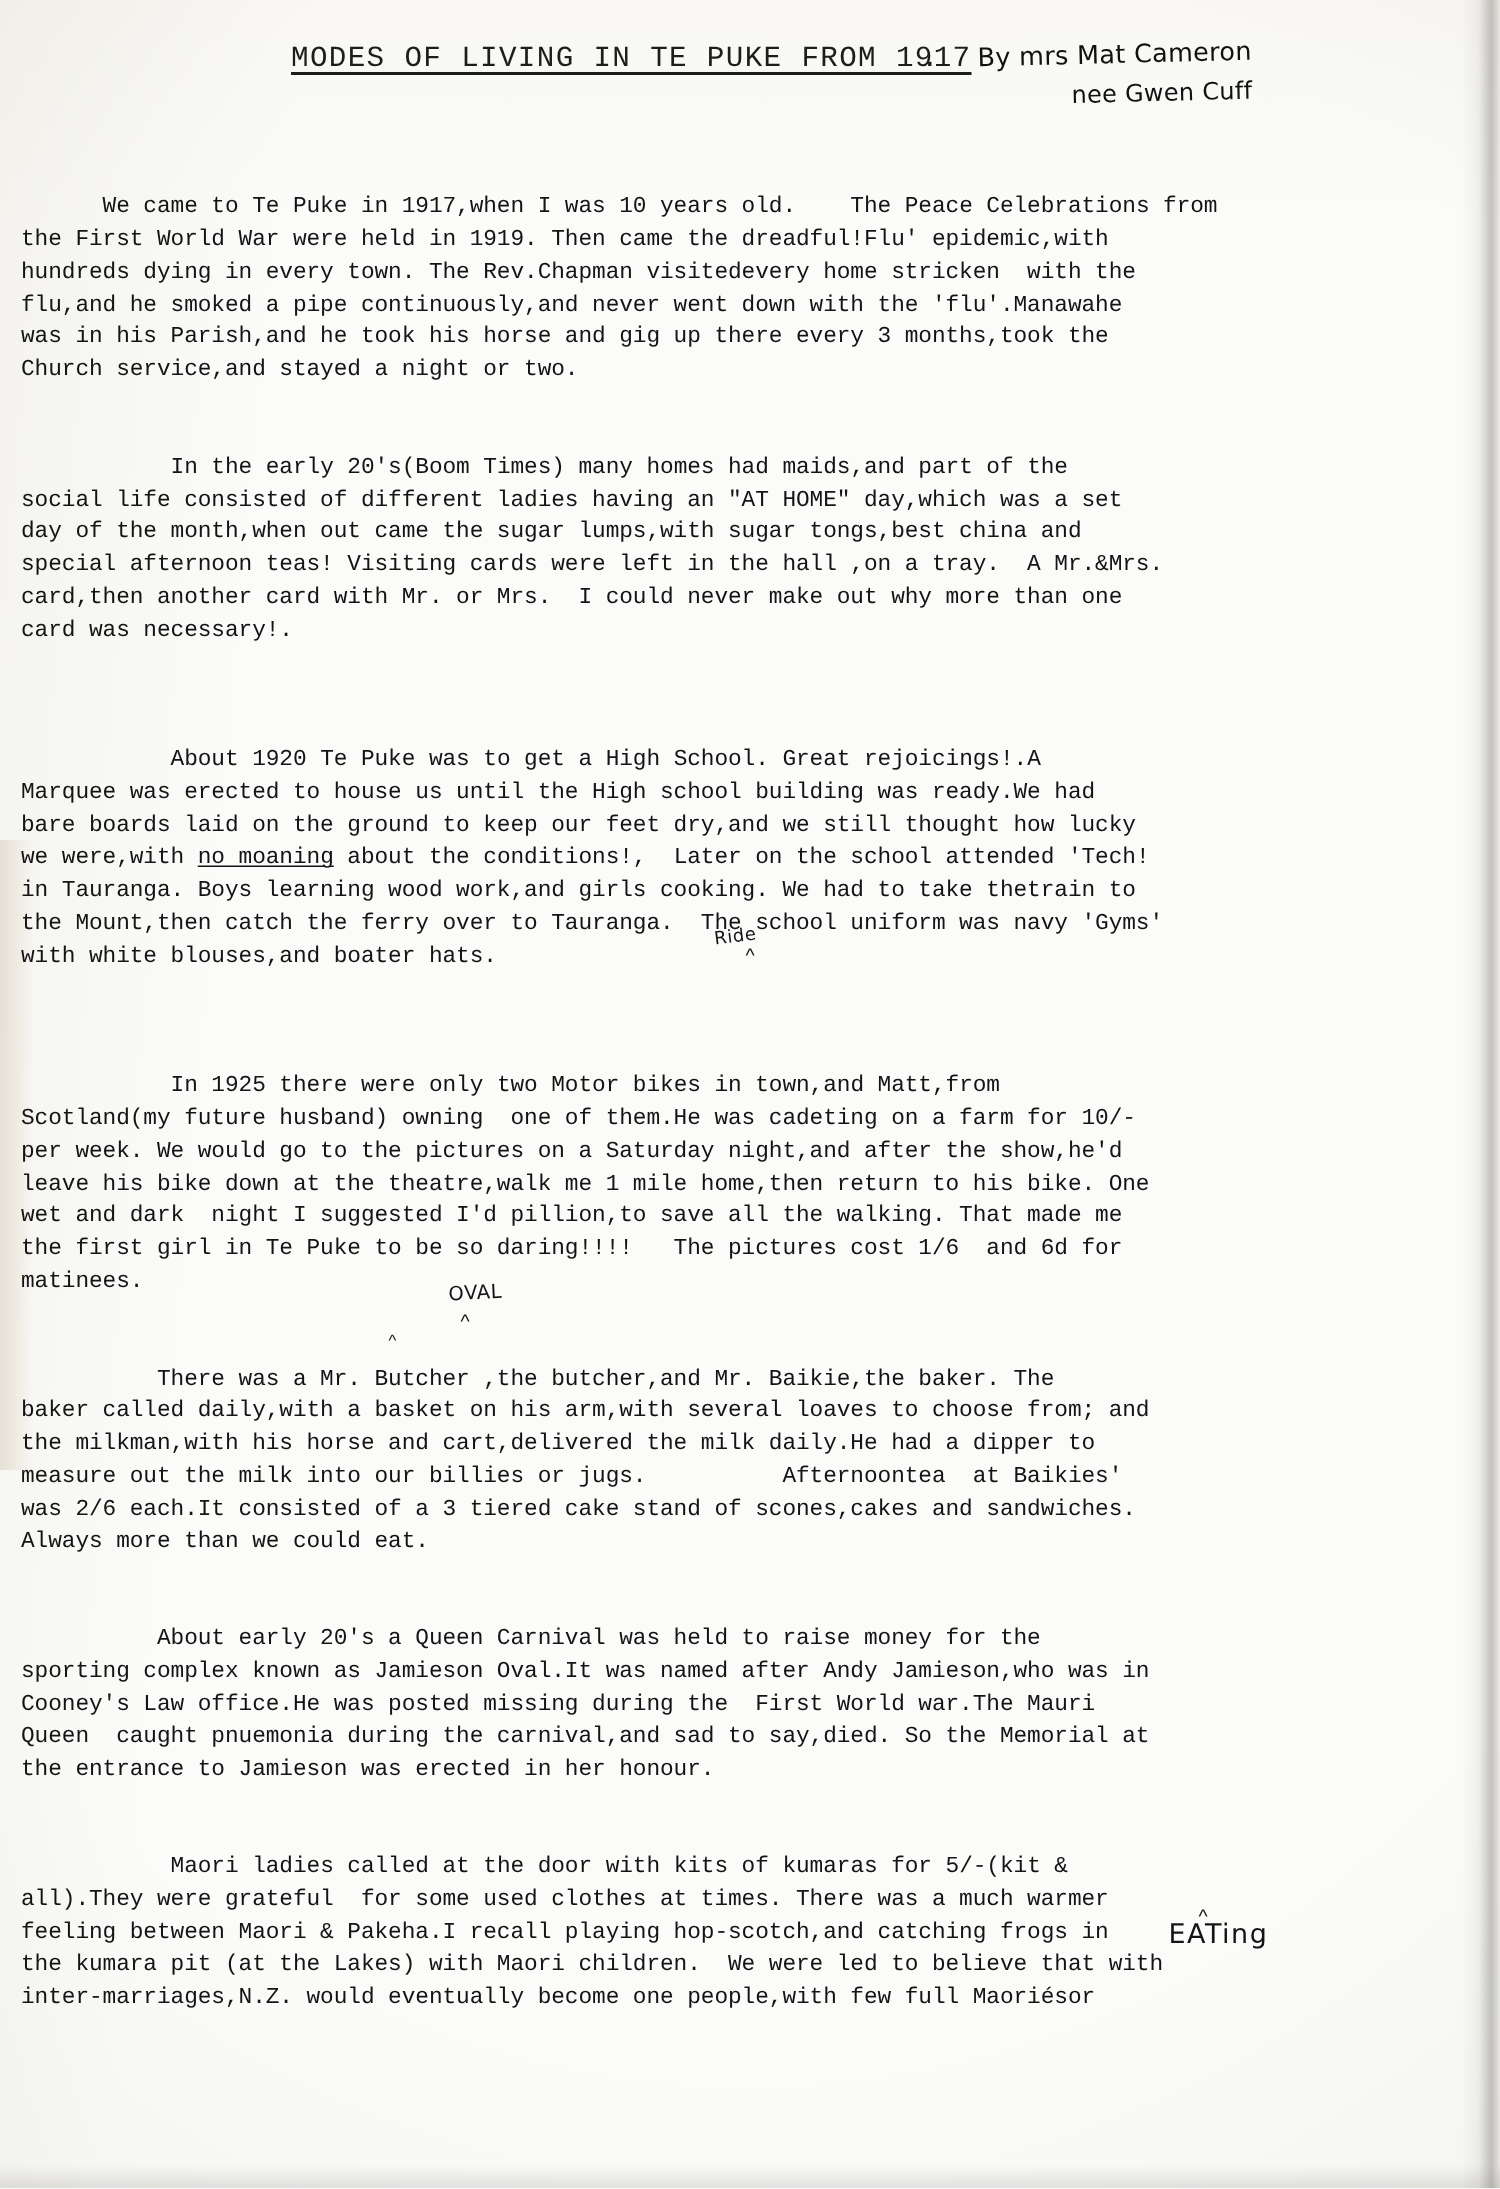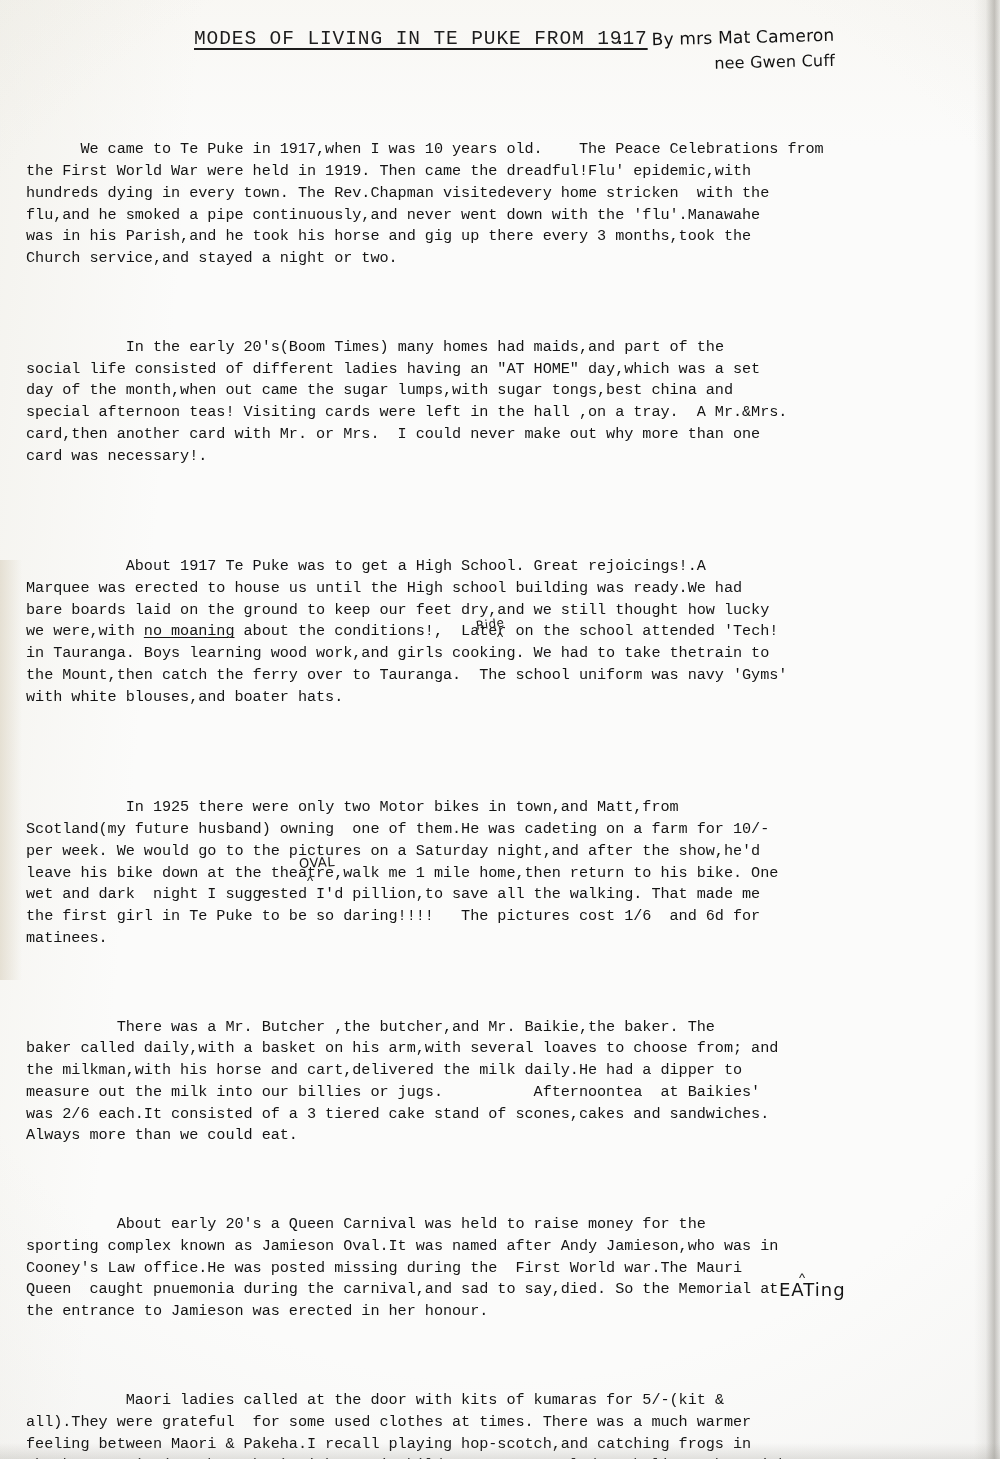--- a/index.html
+++ b/index.html
@@ -149,21 +149,21 @@
   .body-text {
     font-size: 15.2px;
     line-height: 21.7px;
     color: #141414;
     letter-spacing: -0.05px;
     white-space: pre-wrap;
     margin: 0;
     padding: 0 0 0 0;
   }
   .para {
-    margin: 12px;
+    margin: 0;
     padding: 0;
     white-space: pre-wrap;
   }
   .u { text-decoration: underline; text-underline-offset: 2px; text-decoration-thickness: 1.3px; }
 </style>
 </head>
 <body>
 
 <div class="page">
 
@@ -188,21 +188,21 @@
 flu,and he smoked a pipe continuously,and never went down with the 'flu'.Manawahe
 was in his Parish,and he took his horse and gig up there every 3 months,took the
 Church service,and stayed a night or two.</p>
       <p class="para">           In the early 20's(Boom Times) many homes had maids,and part of the
 social life consisted of different ladies having an "AT HOME" day,which was a set
 day of the month,when out came the sugar lumps,with sugar tongs,best china and
 special afternoon teas! Visiting cards were left in the hall ,on a tray.  A Mr.&amp;Mrs.
 card,then another card with Mr. or Mrs.  I could never make out why more than one
 card was necessary!.</p>
 
-      <p class="para"><span>           About 1917 Te Puke was to get a High School. Great rejoicings!.A
+      <p class="para"><span>           About 1920 Te Puke was to get a High School. Great rejoicings!.A
 Marquee was erected to house us until the High school building was ready.We had
 bare boards laid on the ground to keep our feet dry,and we still thought how lucky
 we were,with </span><span class="u">no moaning</span><span> about the conditions!,  Later on the school attended 'Tech!
 in Tauranga. Boys learning wood work,and girls cooking. We had to take thetrain to
 the Mount,then catch the ferry over to Tauranga.  The school uniform was navy 'Gyms'
 with white blouses,and boater hats.</span></p>
 
       <p class="para">           In 1925 there were only two Motor bikes in town,and Matt,from
 Scotland(my future husband) owning  one of them.He was cadeting on a farm for 10/-
 per week. We would go to the pictures on a Saturday night,and after the show,he'd

